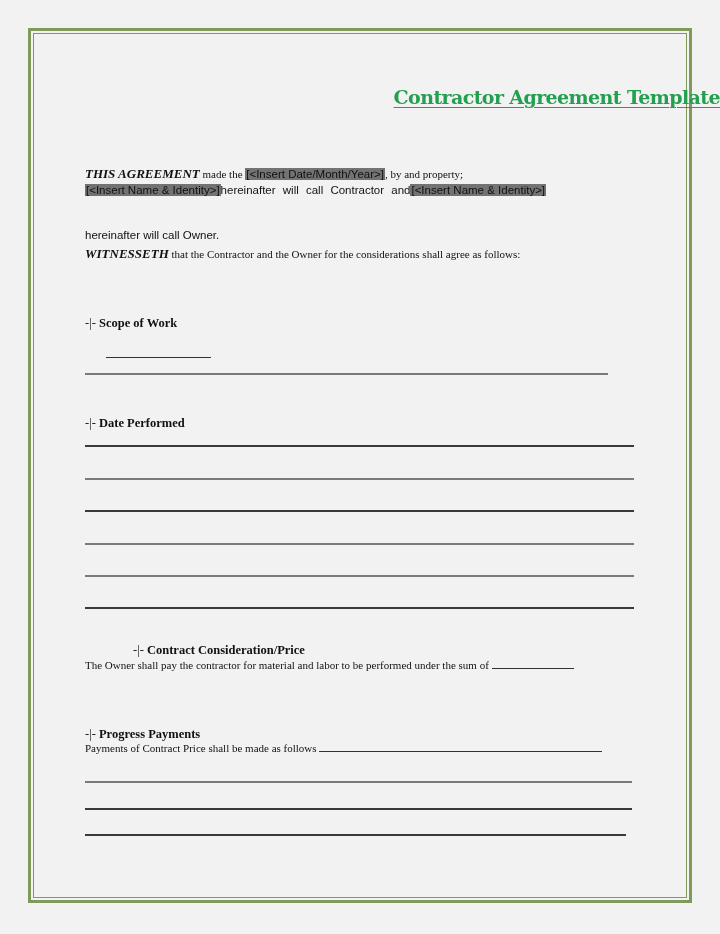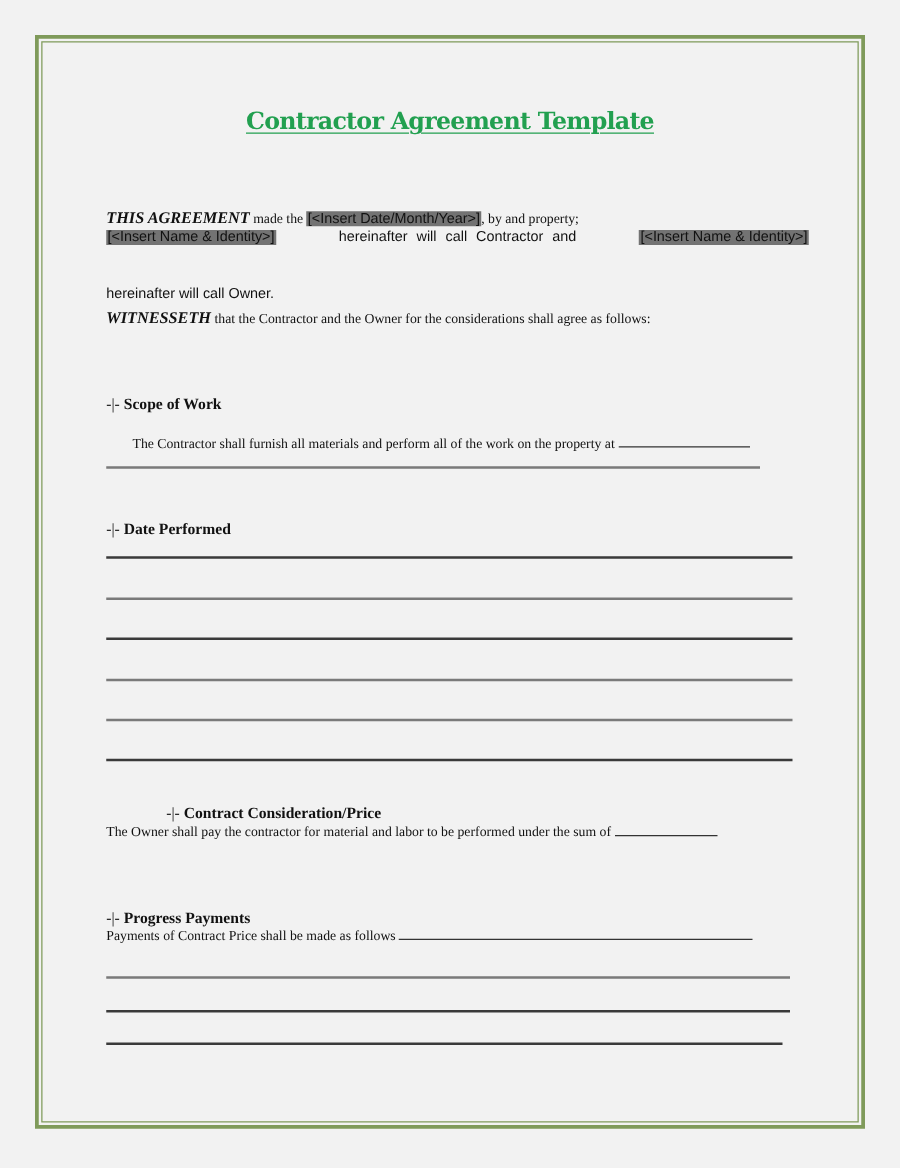--- a/index.html
+++ b/index.html
@@ -2,21 +2,21 @@
 <html><head>
 <meta charset="utf-8">
 <style>
   html, body { margin:0; padding:0; }
   body { width:720px; height:934px; background:#f2f2f2; position:relative; overflow:hidden;
          font-family:"Liberation Serif", serif; color:#111; }
   .frame-outer { position:absolute; left:28px; top:28px; width:658px; height:869px;
                  border:3px solid #7f9a5a; }
   .frame-inner { position:absolute; left:33px; top:33px; width:652px; height:863px;
                  border:1px solid #7f9a5a; }
-  .title { position:absolute; left:0; width:720px; top:86px; text-align:center;
+  .title { position:absolute; left:0; width:720px; top:86px; text-align:right;
            font-family:"DejaVu Serif", serif; font-weight:bold; font-size:19px;
            color:#22a050; letter-spacing:-0.6px; }
   .title span { text-decoration:underline; text-decoration-thickness:1px; text-underline-offset:3px; }
   .p { position:absolute; left:85px; font-size:11px; white-space:nowrap; }
   .sans { font-family:"Liberation Sans", sans-serif; font-size:11.5px; }
   .bold-lead { font-weight:bold; font-size:13px;font-style:italic; }
   .hl { background:#737373; font-family:"Liberation Sans", sans-serif; font-size:11.5px; padding:0 1px; }
   .heading { position:absolute; left:85px; font-size:12.5px; font-weight:bold; }
   .heading .mark { font-weight:normal; }
   .line { position:absolute; height:1.5px; background:#3a3a3a; }
@@ -31,40 +31,39 @@
 
 <div class="title">
   <span>Contractor Agreement Template</span>
 </div>
 
 <div class="p" style="top:166px;">
   <span class="bold-lead">THIS AGREEMENT</span>
   <span>made the</span>
   <span class="hl">[&lt;Insert Date/Month/Year&gt;]</span><span>, by and property;</span>
 </div>
-<div class="p sans" style="top:184px; width:562px; display:flex; justify-content:space-between;">
+<div class="p sans" style="top:184px; width:458px; display:flex; justify-content:space-between;">
   <span class="hl">[&lt;Insert Name &amp; Identity&gt;]</span>
   <span style="word-spacing:4px;">hereinafter will call Contractor and</span>
   <span class="hl">[&lt;Insert Name &amp; Identity&gt;]</span>
 </div>
 <div class="p sans" style="top:203px;margin-top:26px;">
   <span>hereinafter will call Owner.</span>
 </div>
 
 <div class="p" style="top:246px;">
   <span class="bold-lead">WITNESSETH</span>
   <span>that the Contractor and the Owner for the considerations shall agree as follows:</span>
 </div>
 
 <div class="heading" style="top:316px;">
   <span class="mark">-|-</span>
   <span>Scope of Work</span>
 </div>
 <div class="p" style="top:348px; left:106px;">
-  <span>The Contractor shall furnish all materials and perform all of the work on the property at</span>
   <span class="blank" style="width:105px;"></span>
 </div>
 <div class="line gray" style="left:85px; top:373px; width:523px;"></div>
 
 <div class="heading" style="top:416px;">
   <span class="mark">-|-</span>
   <span>Date Performed</span>
 </div>
 <div class="line" style="left:85px; top:445px; width:549px;"></div>
 <div class="line gray" style="left:85px; top:478px; width:549px;"></div>

